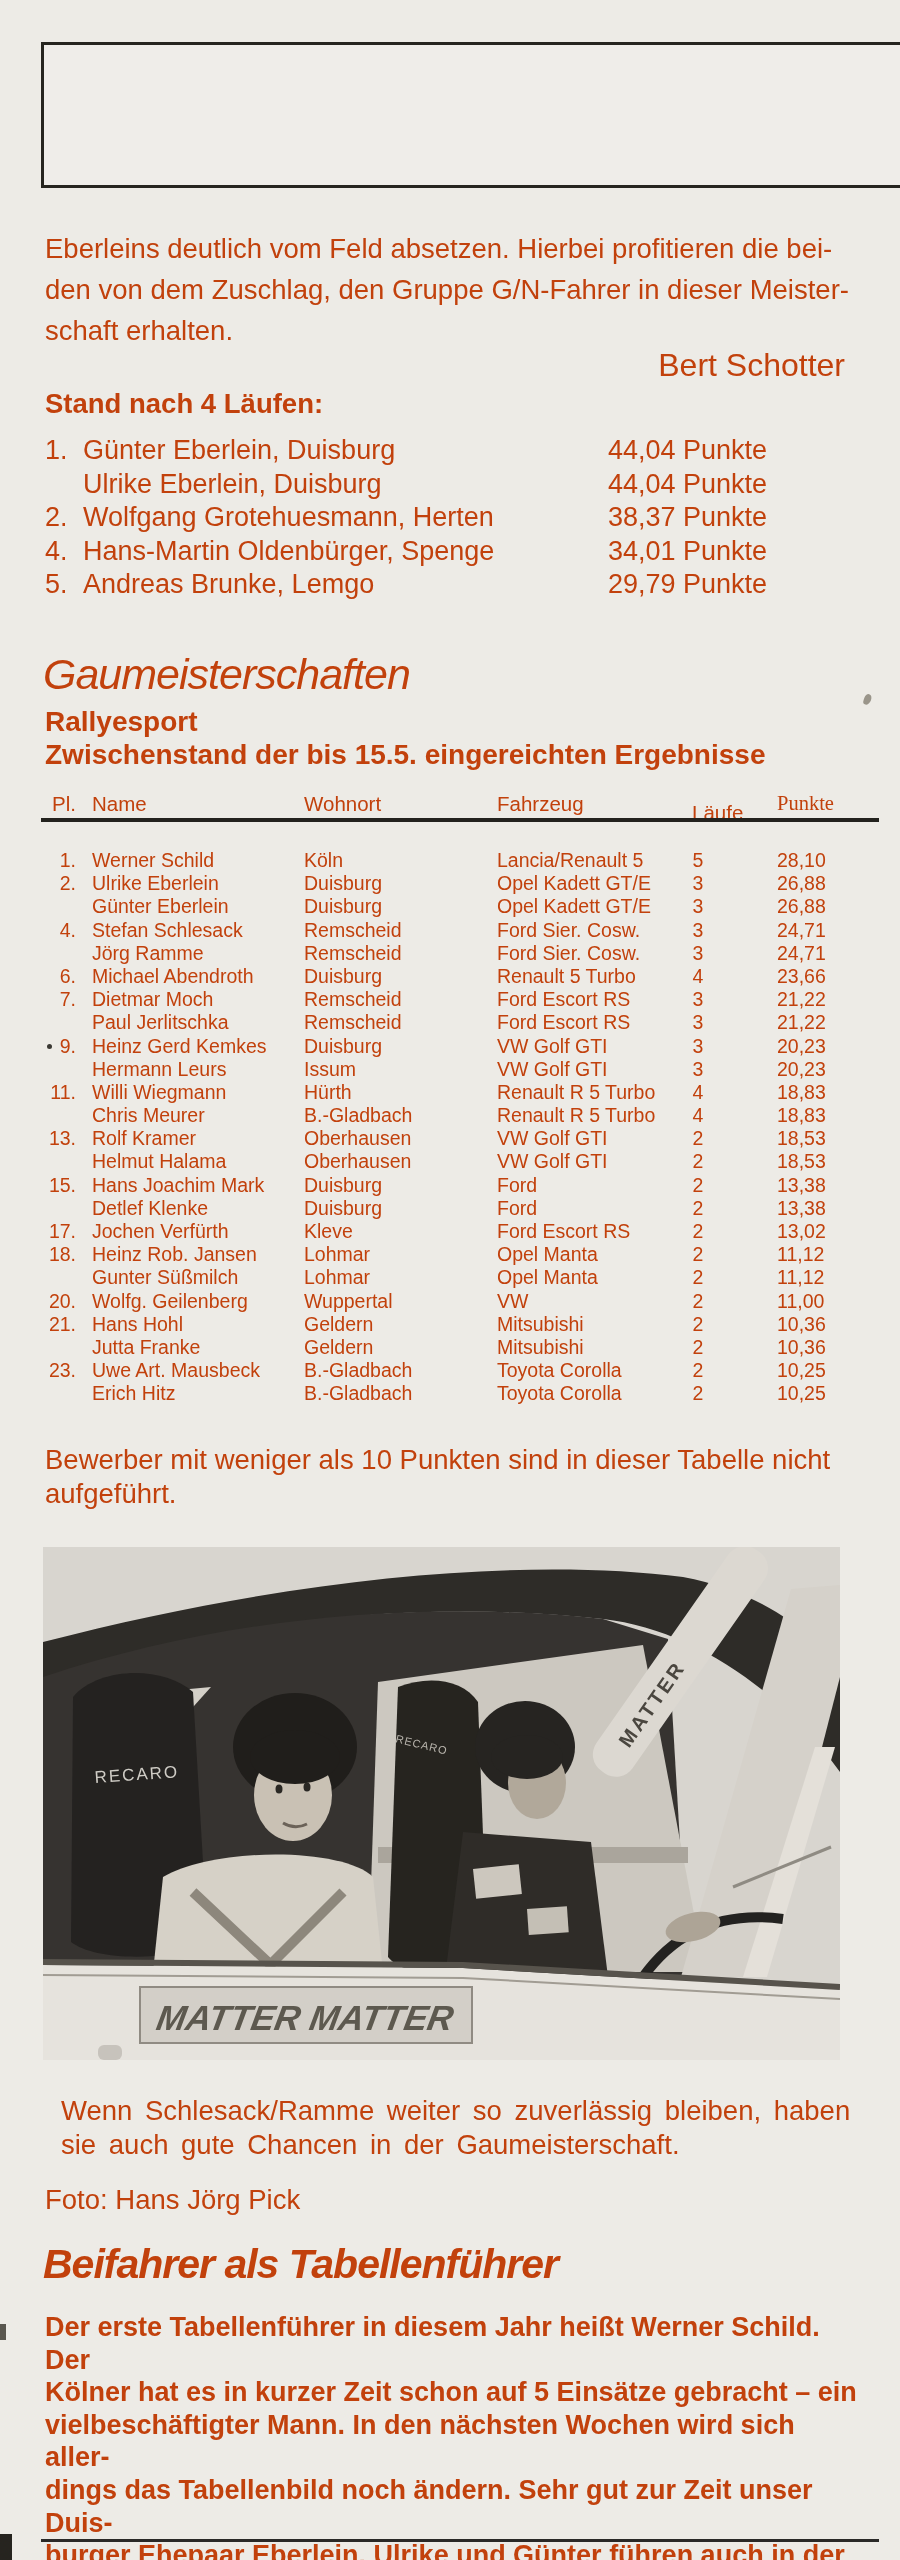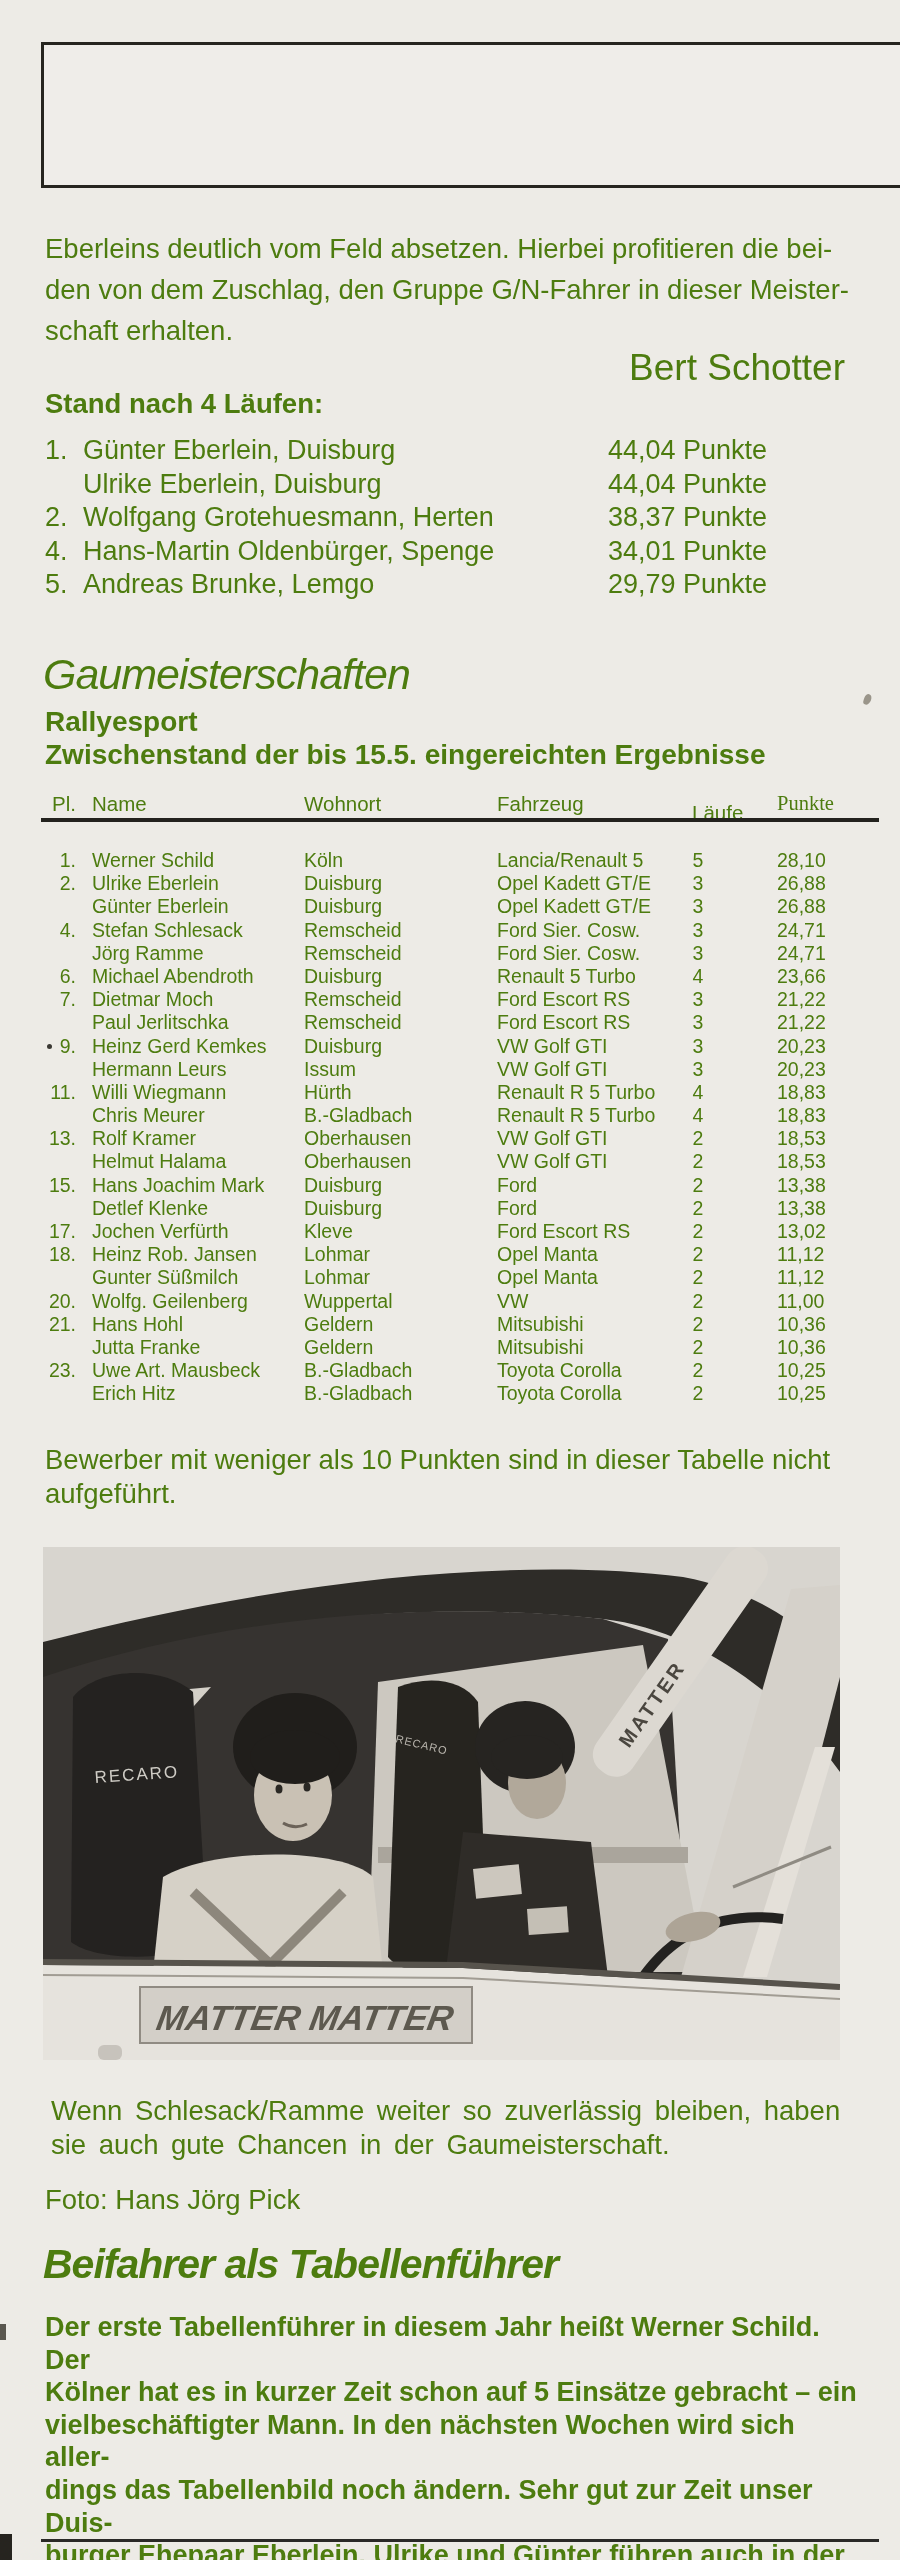--- a/index.html
+++ b/index.html
@@ -1,23 +1,23 @@
 <!DOCTYPE html>
 <html><head>
 <meta charset="utf-8">
 <style>
   html,body{margin:0;padding:0;background:#b0aca6;}
   .page{position:relative;width:900px;height:2560px;margin:0 auto;background:#edebe6;
-        font-family:"Liberation Sans",sans-serif;color:#4d7c0f;overflow:hidden;}
+        font-family:"Liberation Sans",sans-serif;color:#c2410c;overflow:hidden;}
   .abs{position:absolute;}
   
   .top-box{left:41px;top:42px;width:880px;height:140px;border:3px solid #26251f;background:#efede9;}
   
   .intro{left:45px;top:228px;width:815px;font-size:27.5px;line-height:41px;white-space:pre-line;}
-  .byline{left:45px;top:347px;width:800px;text-align:right;font-size:37px;}
+  .byline{left:45px;top:347px;width:800px;text-align:right;font-size:32px;}
   .standings-title{left:45px;top:388px;font-size:27.5px;font-weight:bold;}
   .standings{left:45px;top:434px;width:815px;font-size:27px;}
   .st-row{position:relative;height:33.5px;line-height:33.5px;}
   .st-rank{display:inline-block;width:38px;}
   .st-pts{position:absolute;left:563px;top:0;}
   
   .gau-title{left:43px;top:650px;font-size:43px;font-weight:normal;font-style:italic;letter-spacing:-1px;}
   .sub1{left:45px;top:706px;font-size:28px;font-weight:bold;}
   .sub2{left:45px;top:739px;font-size:28px;font-weight:bold;}
   
@@ -29,21 +29,21 @@
   .header-rule{left:41px;top:818px;width:838px;height:4px;background:#23221e;}
   .rtable{left:0;top:849px;width:900px;font-size:19.5px;}
   .trow{position:relative;height:23.2px;line-height:23.2px;}
   .trow span{position:absolute;top:0;white-space:nowrap;}
   .c-pl{left:30px;width:46px;text-align:right;}
   .c-name{left:92px;} .c-wohnort{left:304px;} .c-fahrzeug{left:497px;}
   .c-laeufe{left:680px;width:36px;text-align:center;} .c-punkte{left:777px;}
   .note{left:45px;top:1443px;width:815px;font-size:27.5px;line-height:33.5px;white-space:pre-line;}
   
   .photo{left:43px;top:1547px;width:797px;height:513px;}
-  .caption{left:51px;top:2094px;width:805px;font-size:27.5px;line-height:34px;white-space:pre-line;word-spacing:5px;}
+  .caption{left:61px;top:2094px;width:805px;font-size:27.5px;line-height:34px;white-space:pre-line;word-spacing:5px;}
   .credit{left:45px;top:2184px;font-size:27.5px;}
   .art-title{left:43px;top:2241px;font-size:41px;font-weight:bold;font-style:italic;letter-spacing:-1px;}
   .art-body{left:45px;top:2311px;width:815px;font-size:27px;line-height:32.6px;white-space:pre-line;font-weight:bold;}
   .bottom-rule{left:41px;top:2539px;width:838px;height:3px;background:#2a2927;}
   
   .speck-dot{left:47px;top:1044px;width:5px;height:5px;border-radius:50%;background:#3a3833;}
   .speck-comma{left:864px;top:694px;width:7px;height:11px;border-radius:50% 50% 60% 40%;background:#9a958a;transform:rotate(20deg);}
   .speck-edge1{left:0;top:2324px;width:6px;height:16px;background:#5a574f;}
   .speck-edge2{left:0;top:2534px;width:12px;height:26px;background:#26241f;}
 </style>

